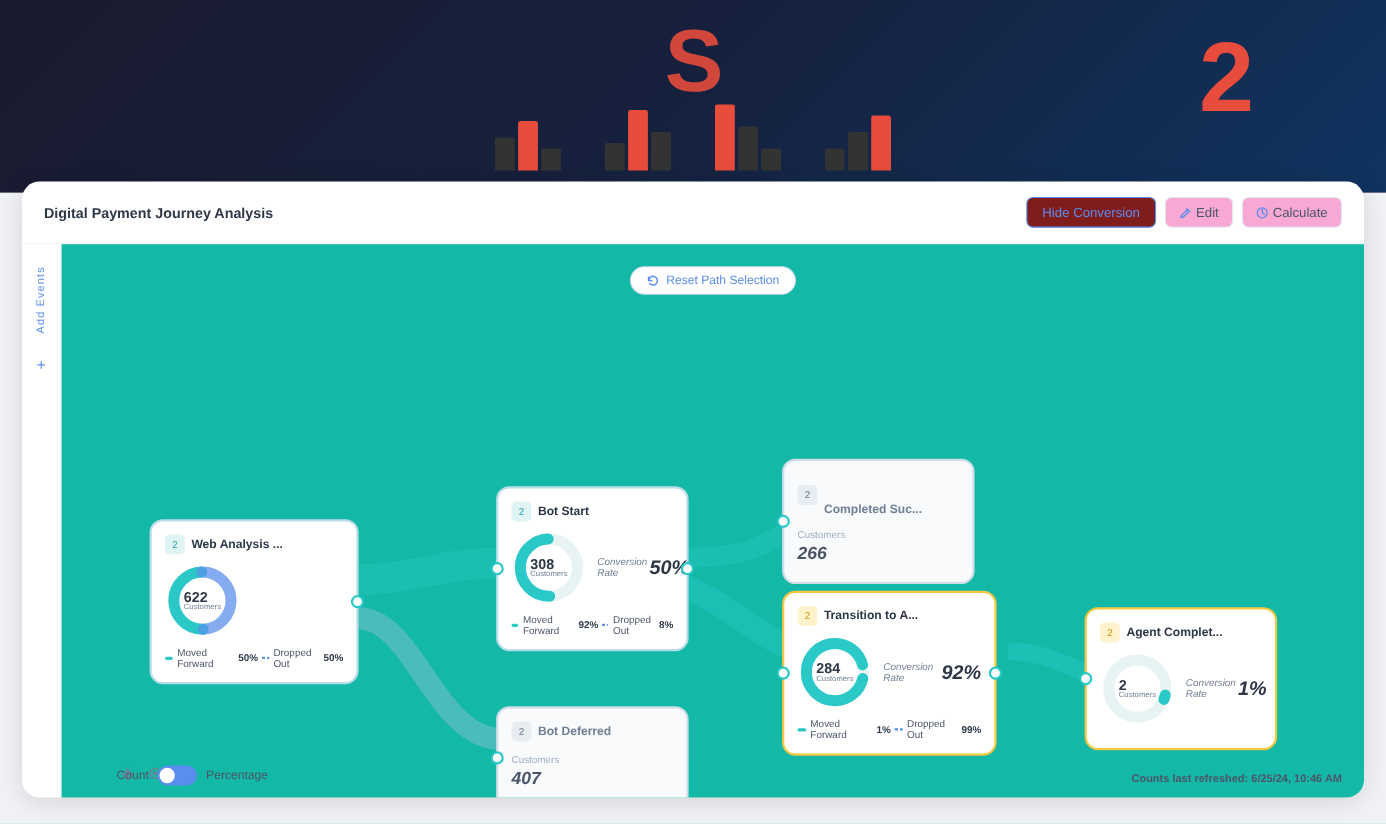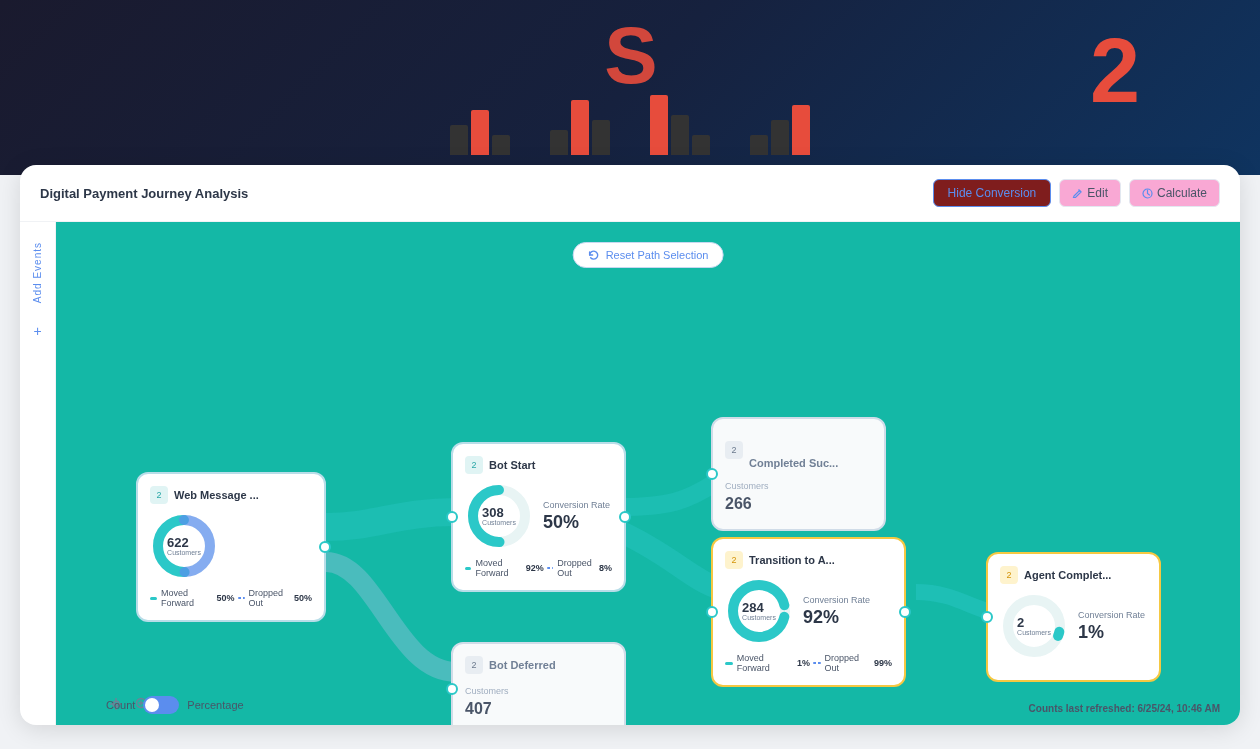--- a/index.html
+++ b/index.html
@@ -260,22 +260,22 @@
       font-weight: 700;
       color: #2d3748;
       line-height: 1;
     }
     .donut-label {
       font-size: 7px;
       color: #718096;
     }
     .conversion-info {
       display: flex;
-      flex-direction: column;
       gap: 2px;
+      font-style: italic;
     }
     .conv-label {
       font-size: 9px;
       color: #718096;
     }
     .conv-value {
       font-size: 18px;
       font-weight: 700;
       color: #2d3748;
     }
@@ -312,20 +312,21 @@
     
     .muted-label {
       font-size: 9px;
       color: #a0aec0;
       margin-bottom: 4px;
     }
     .muted-value {
       font-size: 16px;
       font-weight: 600;
       color: #4a5568;
+      font-style: italic;
     }
 
     
     .node-circle {
       width: 12px;
       height: 12px;
       border-radius: 50%;
       border: 2px solid #2bc8c8;
       background: #fff;
       position: absolute;
@@ -490,21 +491,21 @@
         <path d="M 565 310 C 610 330 640 360 660 365" fill="none" stroke="#2bc8c8" stroke-width="22" opacity="0.4"></path>
 
         <path d="M 860 370 C 900 370 920 390 940 390" fill="none" stroke="#2bc8c8" stroke-width="16" opacity="0.45"></path>
       </svg>
 
       <div class="flow-card" style="left:80px; top:250px; width:190px;">
         <div class="card-header">
           <div class="card-icon teal">
             <span>2</span>
           </div>
-          <span class="card-title">Web Message ...</span>
+          <span class="card-title">Web Analysis ...</span>
         </div>
         <div class="donut-section">
           <div class="donut-wrap">
             <svg viewBox="0 0 68 68">
               <circle cx="34" cy="34" r="26" fill="none" stroke="#e8f4f4" stroke-width="10"></circle>
               <circle cx="34" cy="34" r="26" fill="none" stroke="#2bc8c8" stroke-width="10" stroke-dasharray="81.7 81.7" stroke-dashoffset="-40" stroke-linecap="round"></circle>
               <circle cx="34" cy="34" r="26" fill="none" stroke="#5b8dee" stroke-width="10" stroke-dasharray="81.7 81.7" stroke-dashoffset="-121.7" stroke-linecap="round" opacity="0.7"></circle>
             </svg>
             <div class="donut-center">
               <div class="donut-number">622</div>

